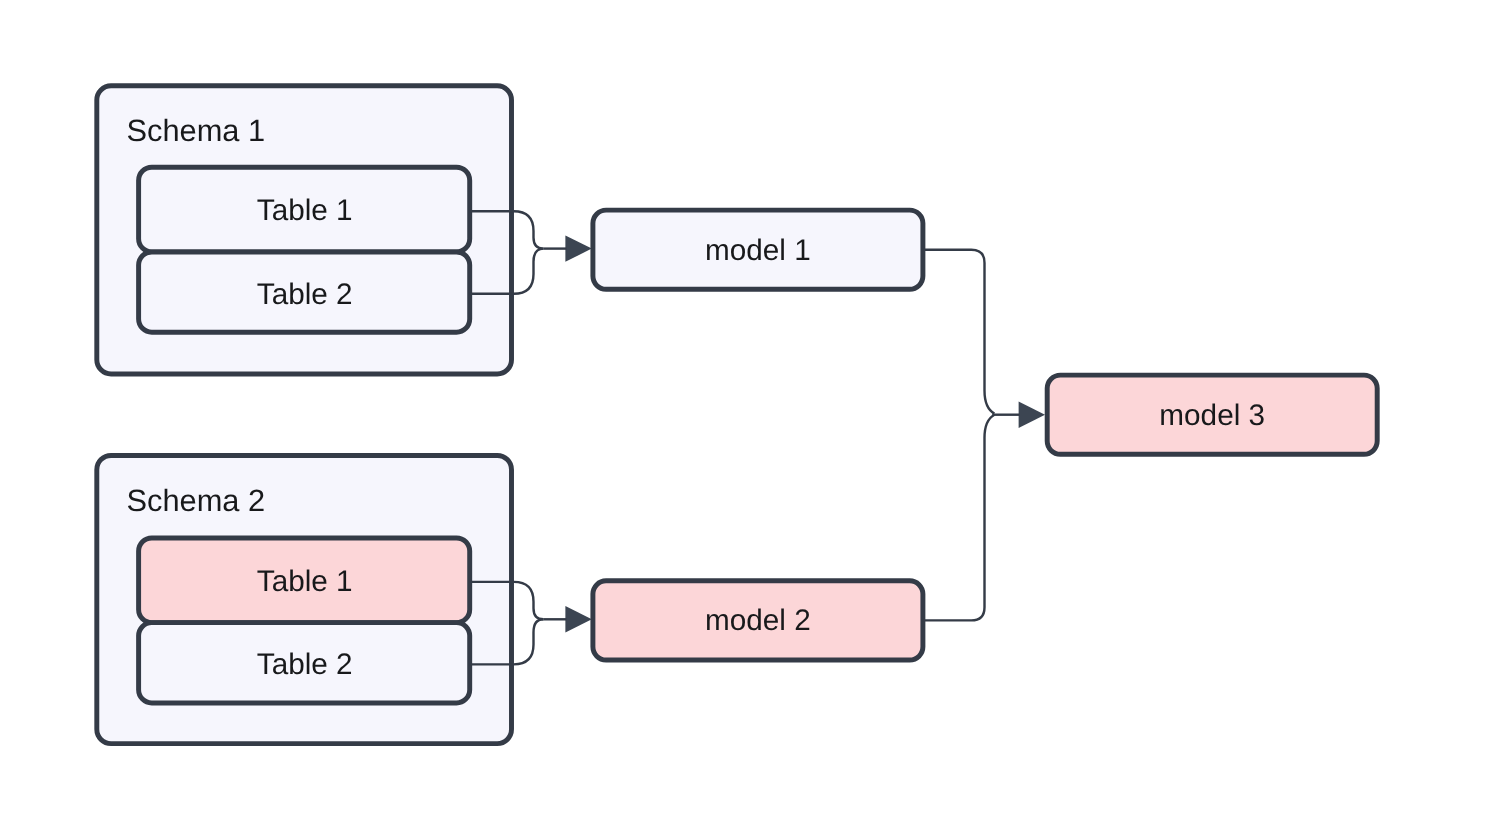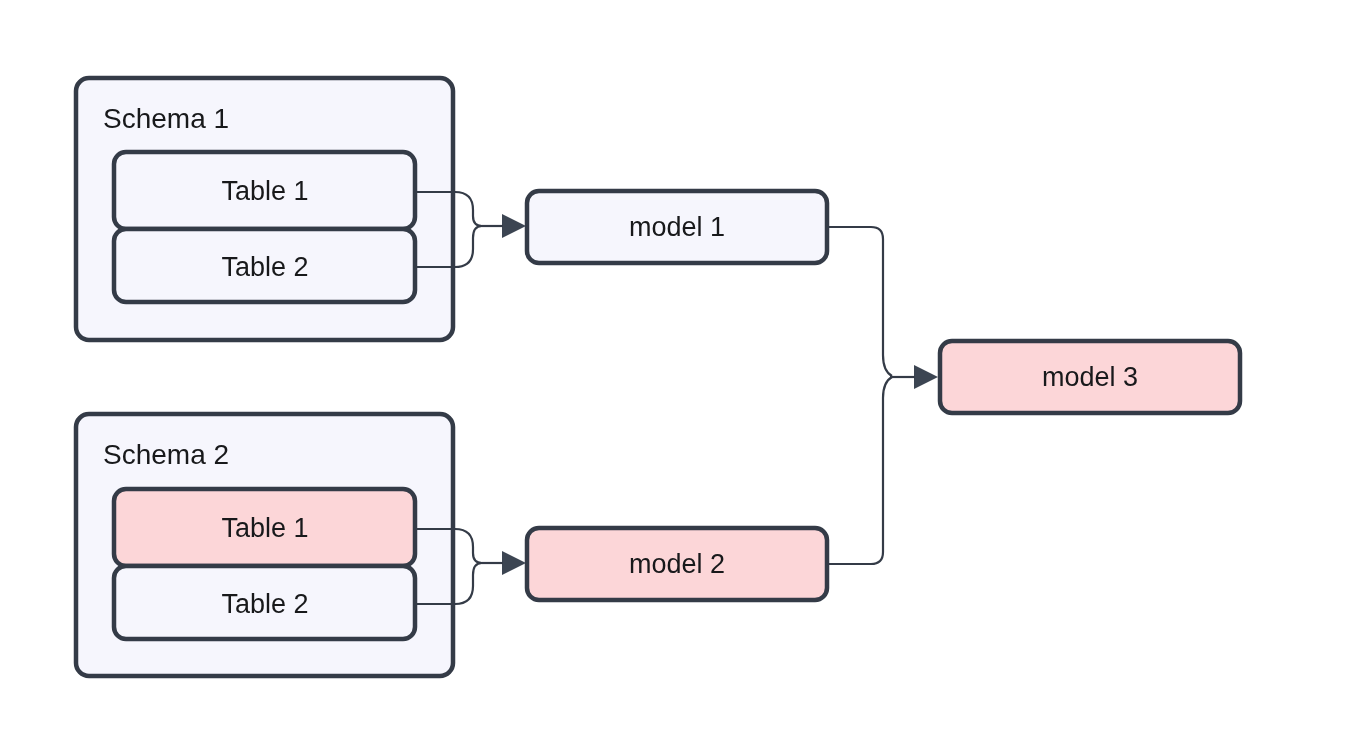--- a/index.html
+++ b/index.html
@@ -11,20 +11,21 @@
     width: 1354px;
     height: 754px;
     overflow: hidden;
     font-family: "Liberation Sans", sans-serif;
   }
   #diagram-root {
     position: relative;
     width: 1112px;
     height: 754px;
     background: #ffffff;
+    margin-left: 12px;
   }
   svg#flow {
     display: block;
     width: 1354px;
     height: 754px;
   }
   .node-label {
     font-family: "Liberation Sans", sans-serif;
     font-size: 27px;
     fill: #18191b;

